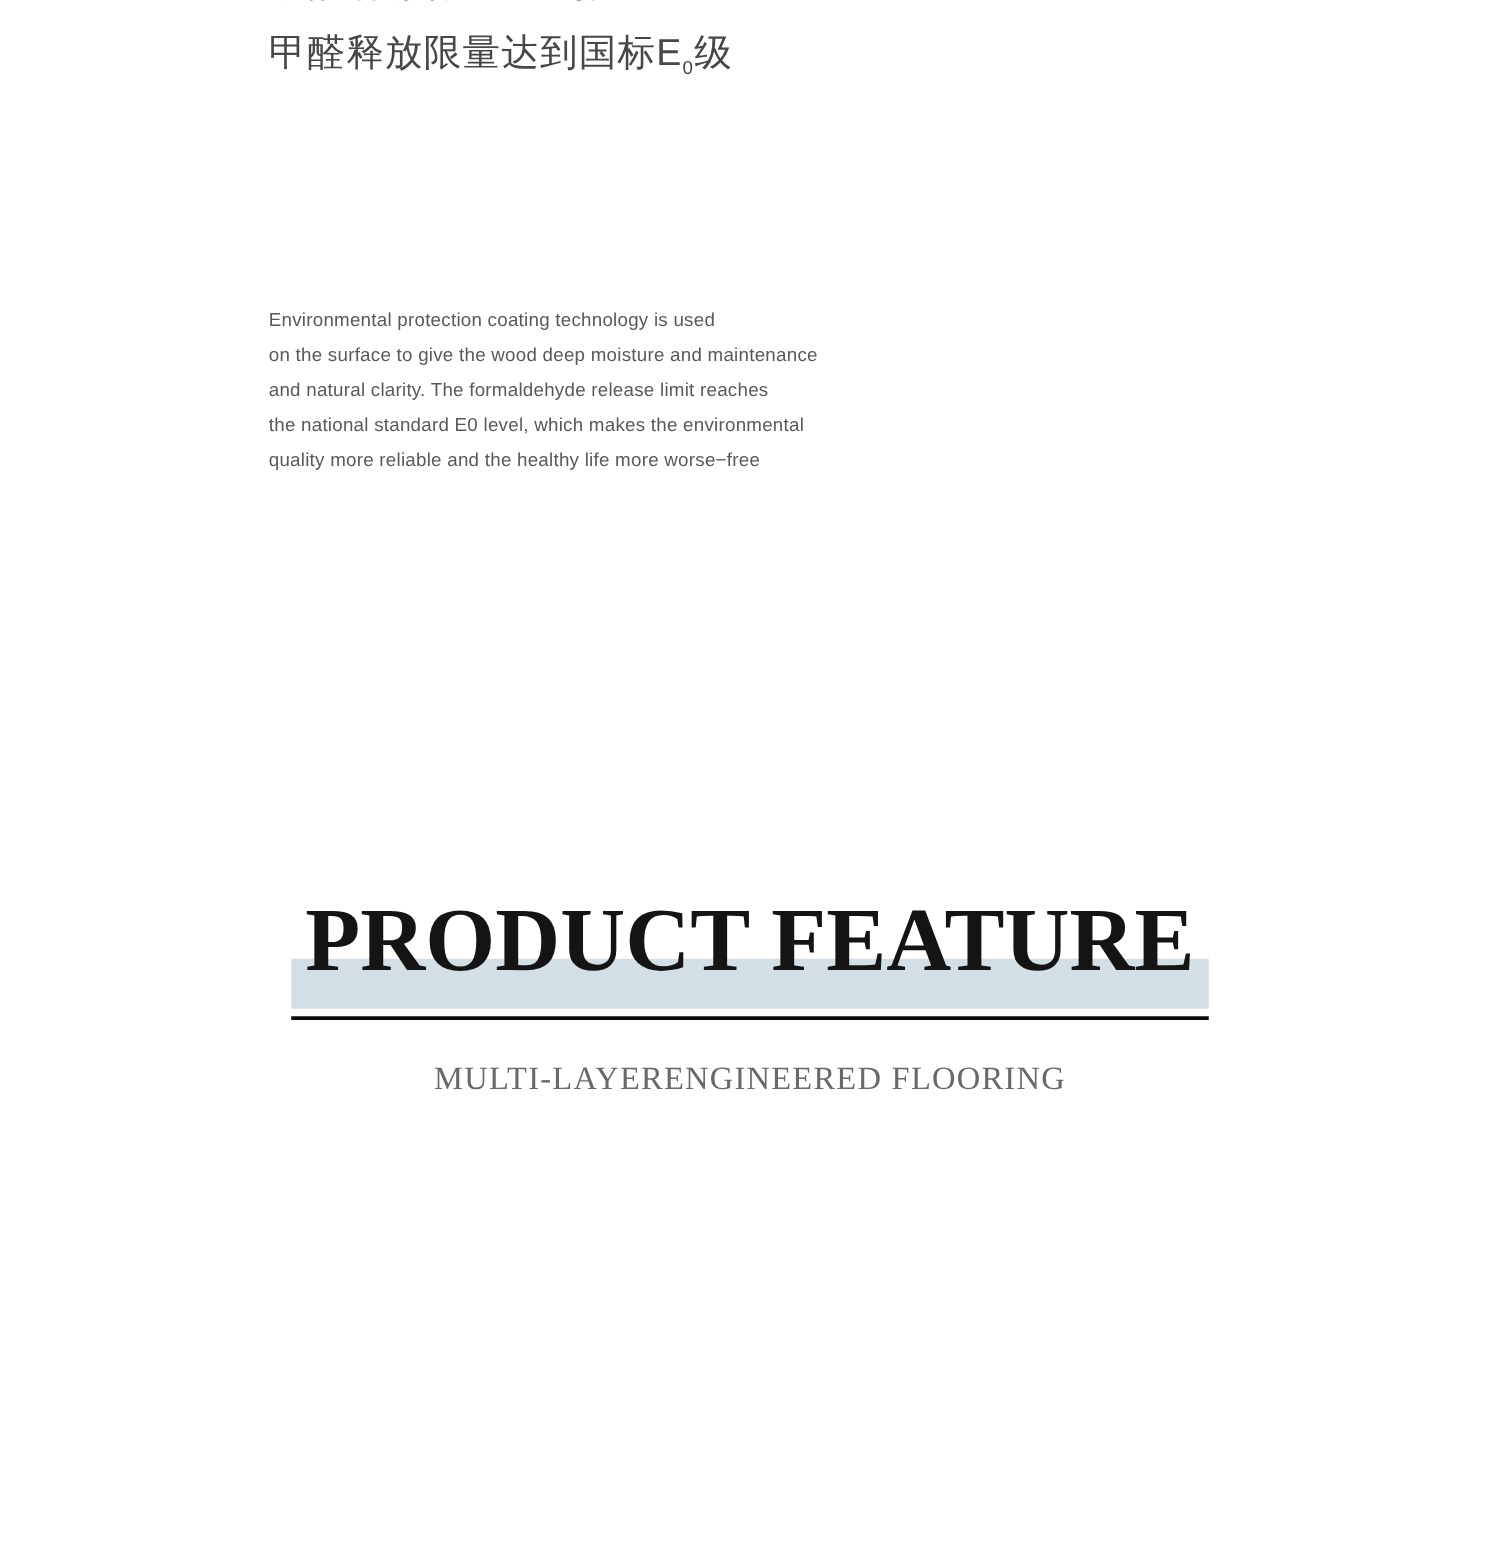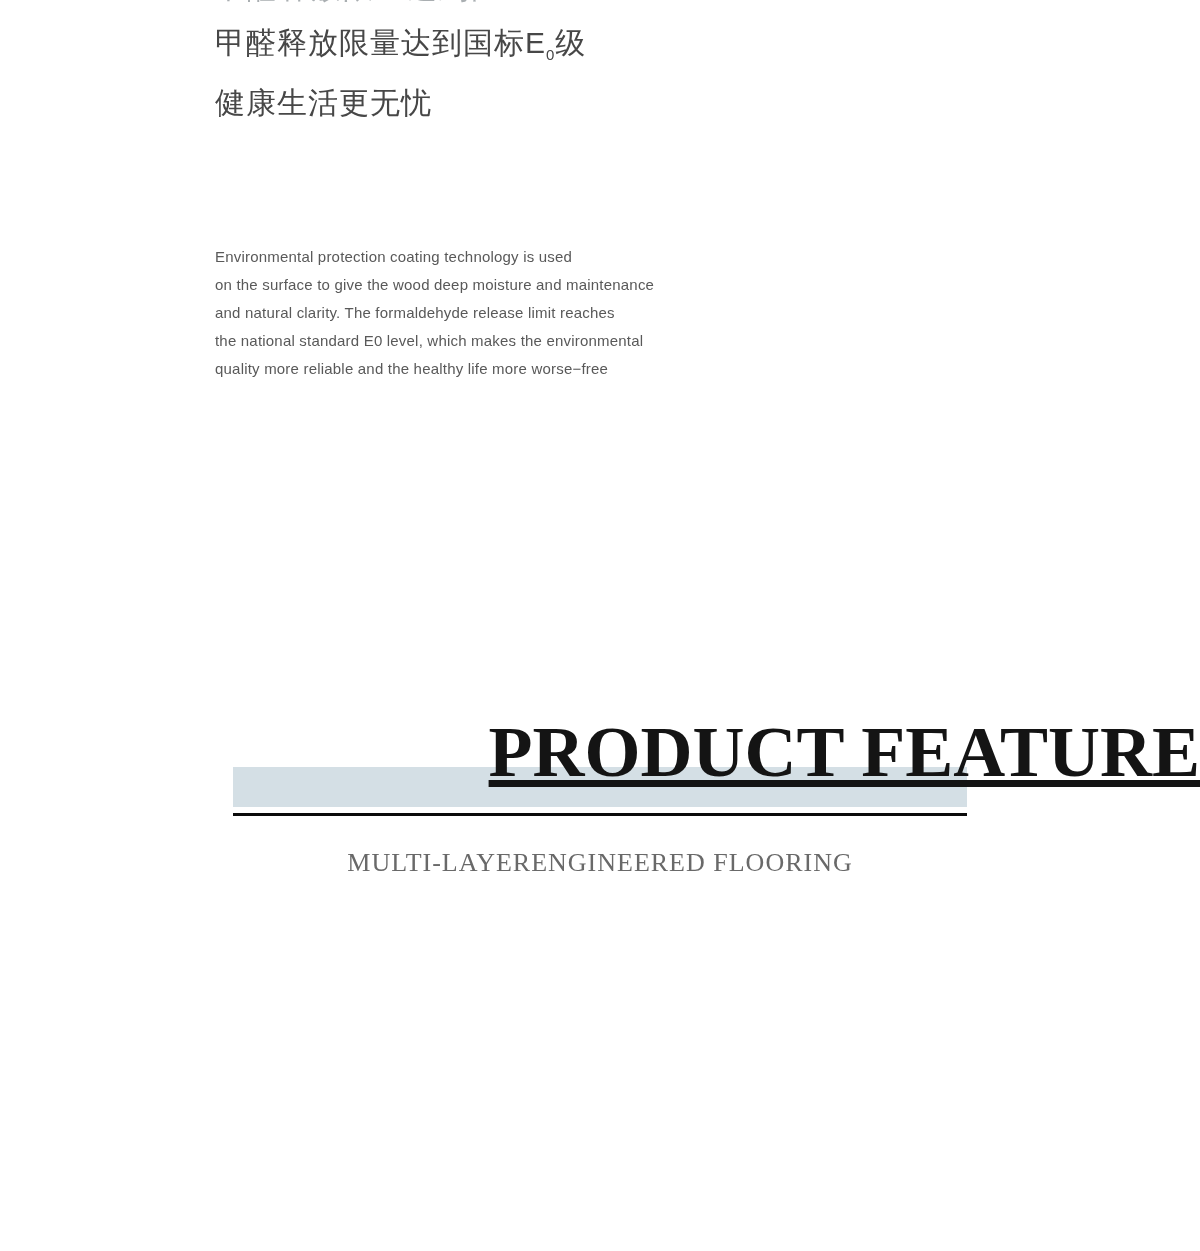--- a/index.html
+++ b/index.html
@@ -17,23 +17,23 @@
   .headlines{position:absolute;left:215px;top:27px;color:#474747;font-size:30px;}
   .hl{height:32px;line-height:32px;margin-bottom:28px;letter-spacing:1px;white-space:nowrap;}
   .hl sub{font-size:15px;vertical-align:-7px;line-height:0;}
 
   
   .para{position:absolute;left:215px;top:243px;font-size:15px;line-height:28px;
     color:#595959;white-space:pre-line;letter-spacing:0.2px;}
 
   
   .band{position:absolute;left:233px;top:767px;width:734px;height:40px;}
-  .feature-title{position:absolute;left:0;top:716px;width:1200px;text-align:right;
+  .feature-title{position:absolute;left:0;top:716px;width:1200px;text-align:center;
     font-family:"Liberation Serif",serif;font-weight:bold;font-size:72px;line-height:1;
-    color:#141414;letter-spacing:0;text-decoration:underline;}
+    color:#141414;letter-spacing:0;}
   .rule{position:absolute;left:233px;top:813px;width:734px;height:3px;background:#0b0b0b;}
   .subtitle{position:absolute;left:0;top:848px;width:1200px;text-align:center;
     font-family:"Liberation Serif",serif;font-size:26px;line-height:30px;color:#696969;
     letter-spacing:1px;}
   .xmark{position:absolute;left:585px;top:907px;width:30px;height:28px;}
   .slogan{position:absolute;left:0;top:957px;width:1200px;text-align:center;
     font-size:36px;line-height:42px;color:#3e3e3e;letter-spacing:10px;white-space:nowrap;padding-left:48px;}
   .slogan .gap{display:inline-block;width:20px;}
 
   
@@ -70,21 +70,20 @@
 <body>
 
 <div class="canvas">
 
   <div class="top-fragment">
     <span>甲醛释放限量达到国标</span>
   </div>
 
   <div class="headlines">
     <div class="hl"><span>甲醛释放限量达到国标E</span><sub>0</sub><span>级</span></div>
-    <div class="hl">健康生活更无忧</div>
   </div>
 
   <div class="para">Environmental protection coating technology is used
 on the surface to give the wood deep moisture and maintenance
 and natural clarity. The formaldehyde release limit reaches
 the national standard E0 level, which makes the environmental
 quality more reliable and the healthy life more worse−free</div>
 
   <div class="band" style="background:#d4dfe5;"></div>
   <div class="feature-title">PRODUCT FEATURE</div>

